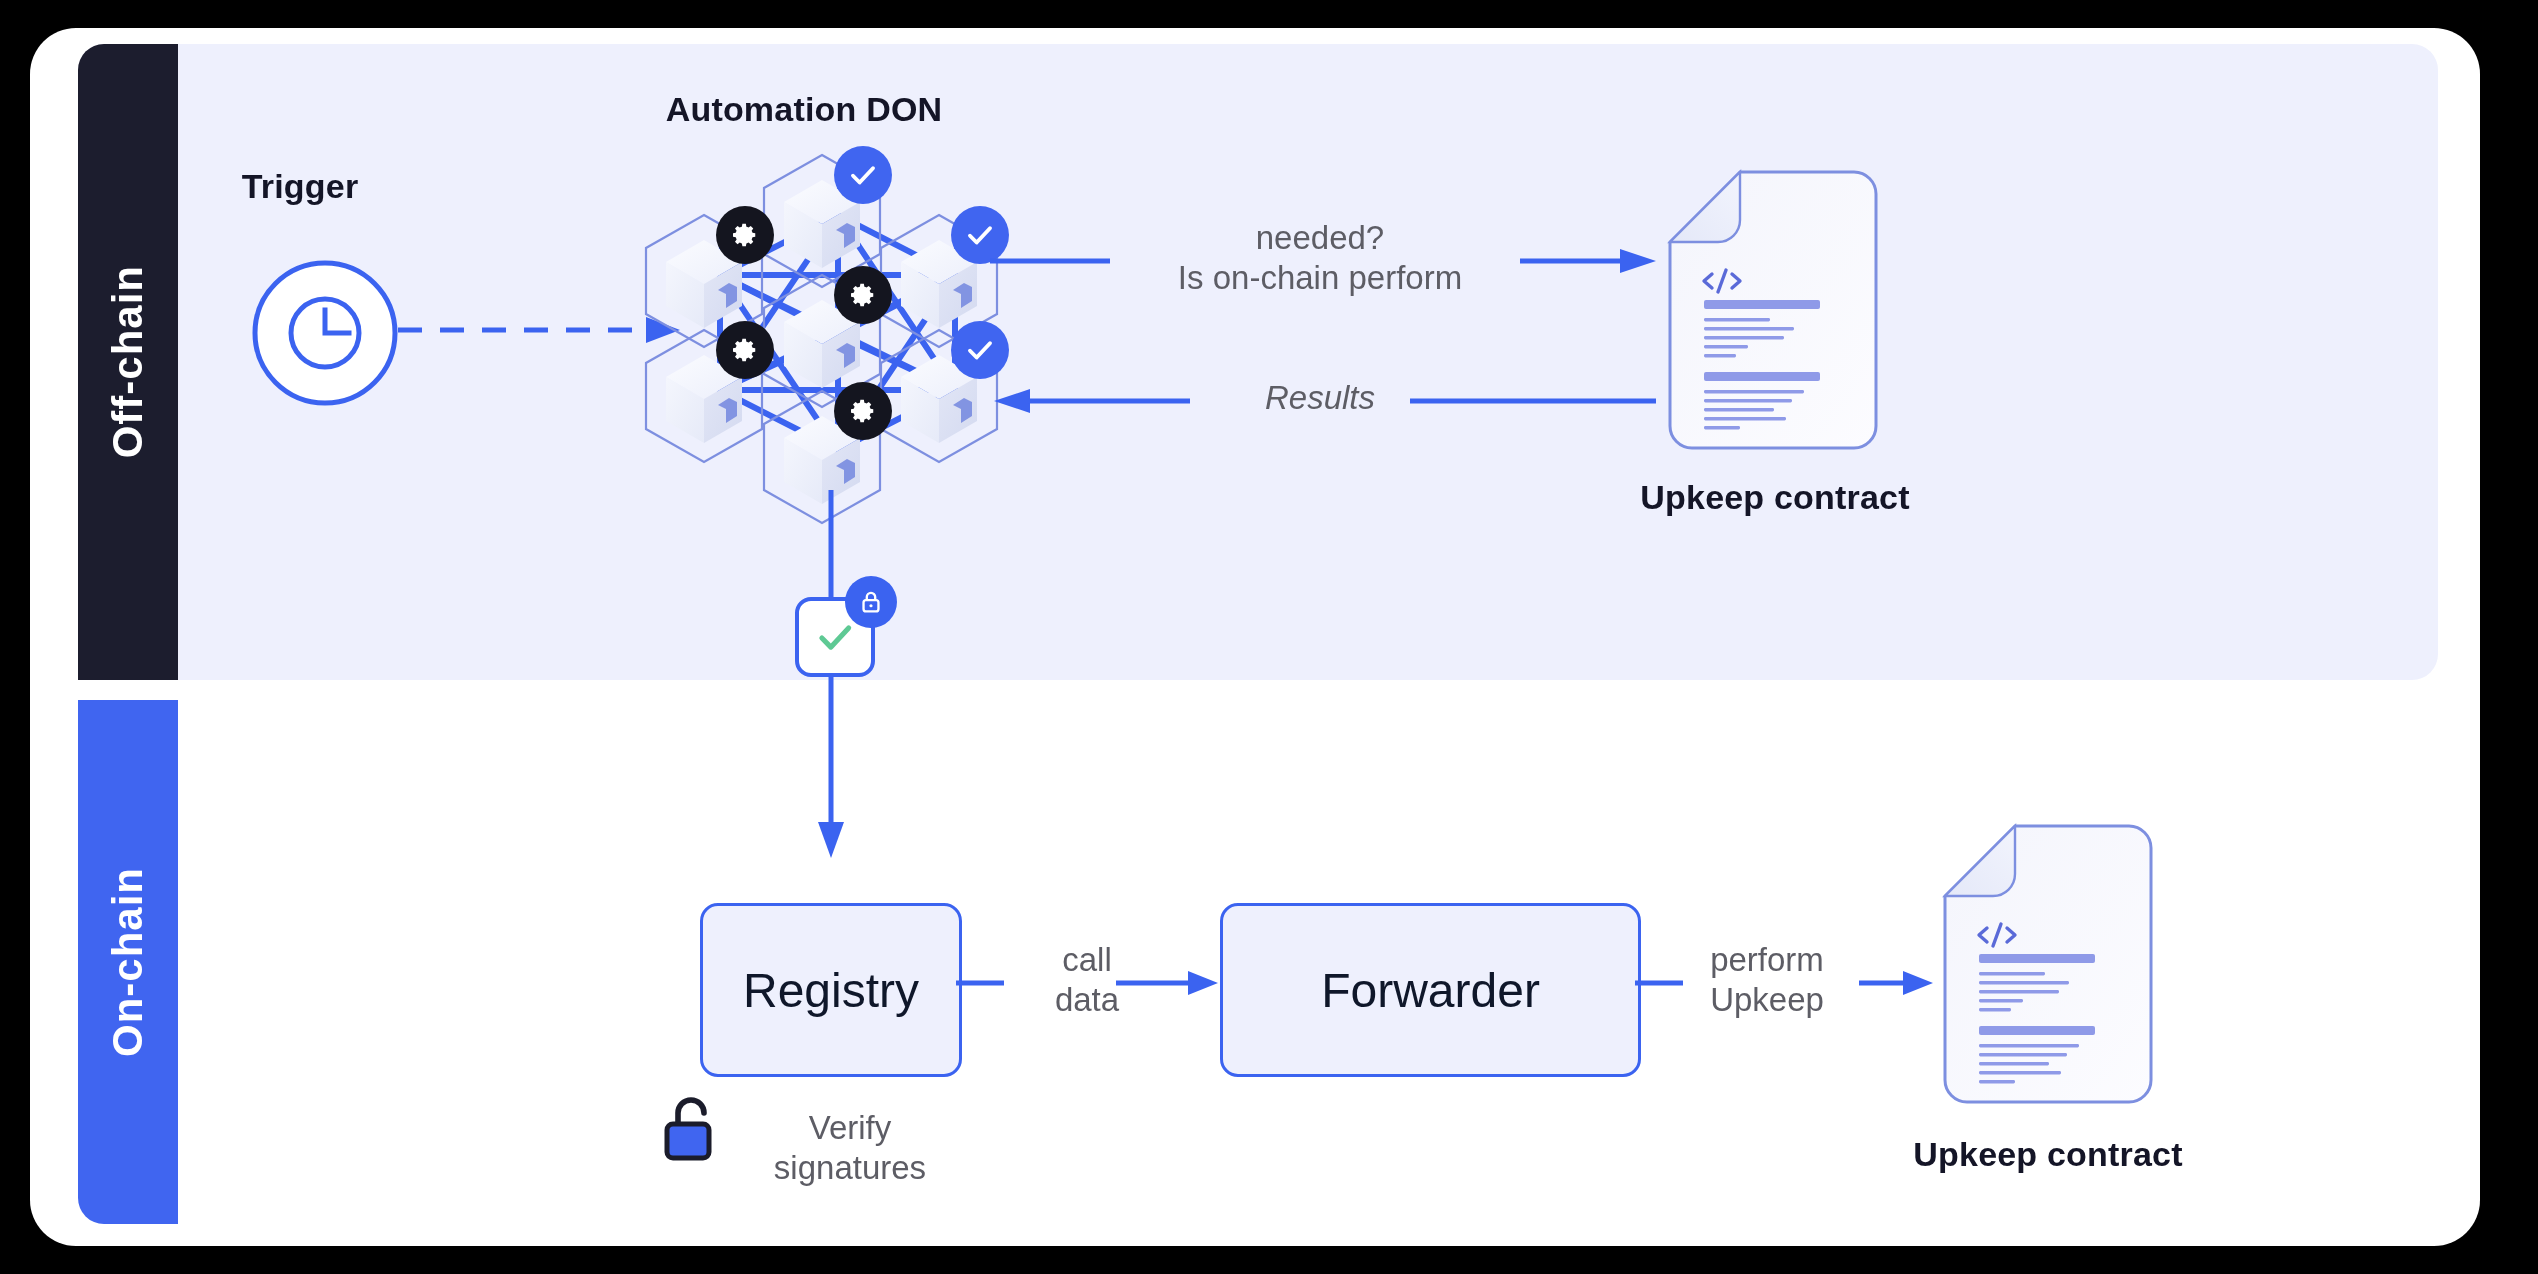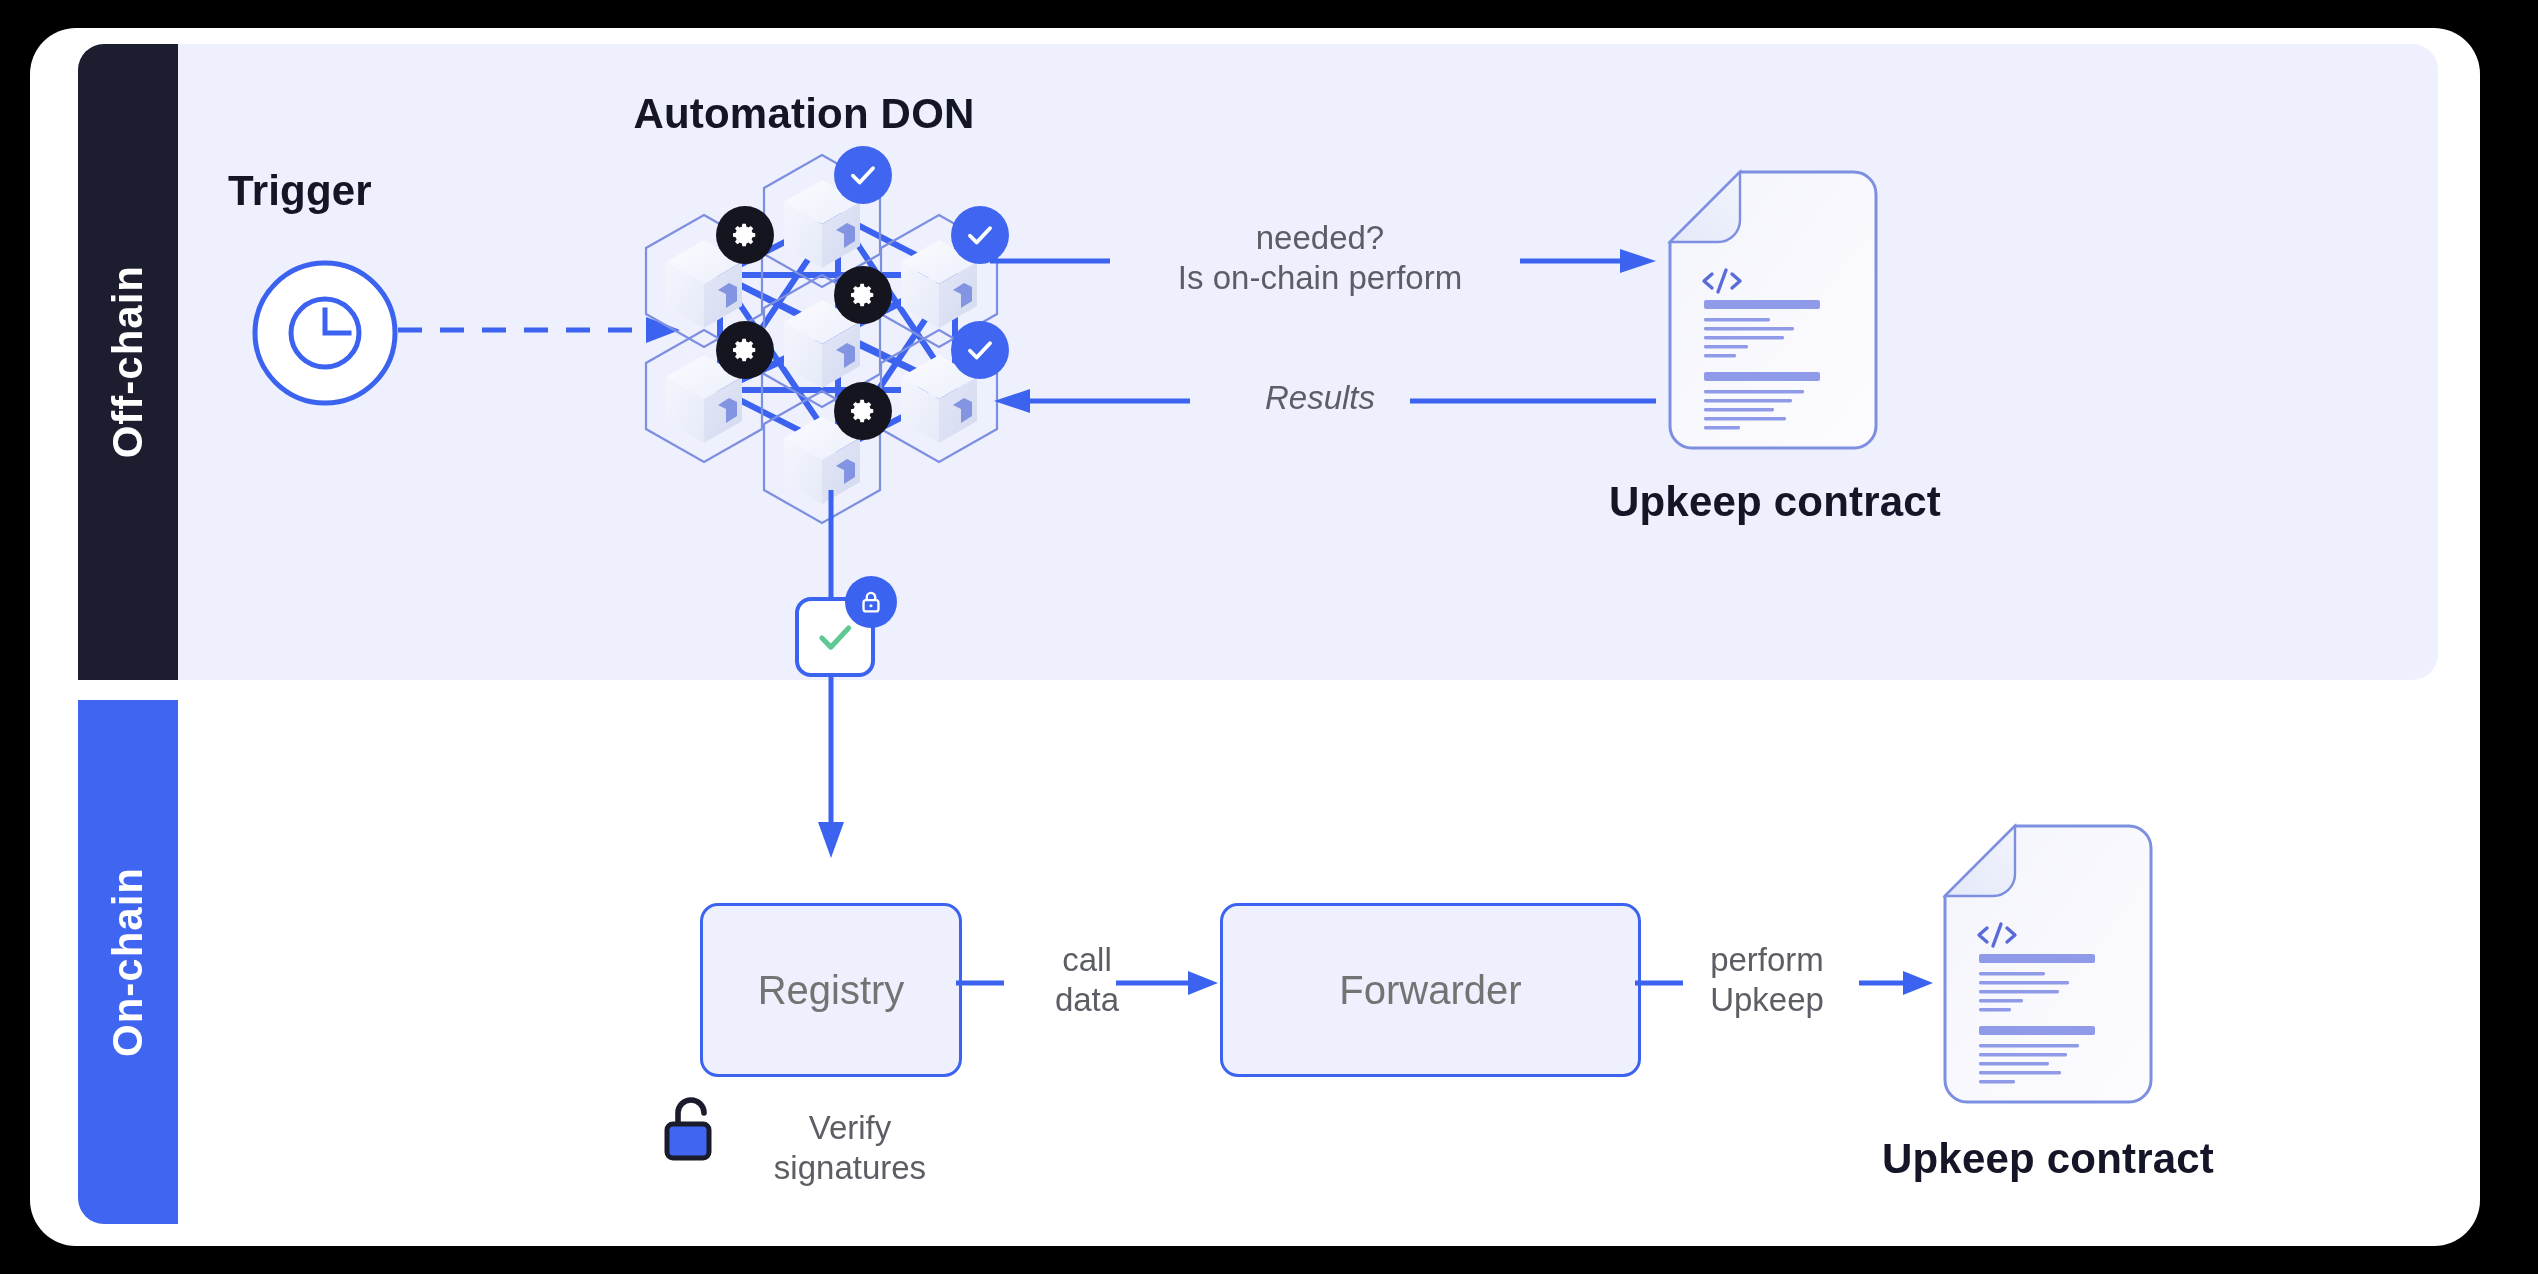--- a/index.html
+++ b/index.html
@@ -31,29 +31,29 @@
     border-top-left-radius:26px;border-bottom-left-radius:0;
   }
   #band-onchain{
     left:78px;top:700px;height:524px;background:#4065f0;
     border-bottom-left-radius:26px;
   }
   
   .abs{position:absolute;}
   
   .hdr{
-    font-weight:700;color:#141527;font-size:42px;letter-spacing:.2px;
+    font-weight:700;color:#141527;font-size:34px;letter-spacing:.2px;
     text-align:center;white-space:nowrap;
   }
   .edgelabel{
     color:#5d5d65;font-size:33px;line-height:1.22;text-align:center;
     font-weight:400;
   }
   .boxlabel{
-    color:#737373;font-size:40px;font-weight:400;
+    color:#0f172a;font-size:48px;font-weight:400;
   }
   
   .procbox{
     position:absolute;background:#eef0fd;border:3px solid #3b63f0;
     border-radius:18px;display:flex;align-items:center;justify-content:center;
   }
   
   .donnode{position:absolute;width:124px;height:138px;}
   .badge{
     position:absolute;border-radius:50%;display:flex;align-items:center;

